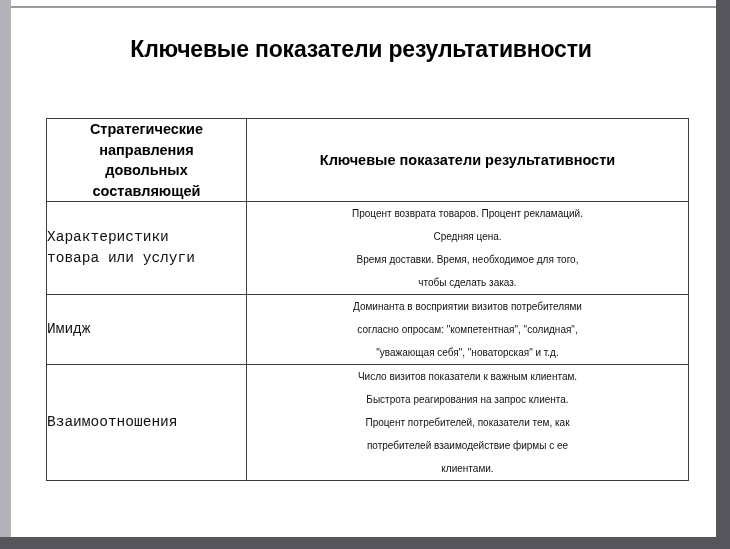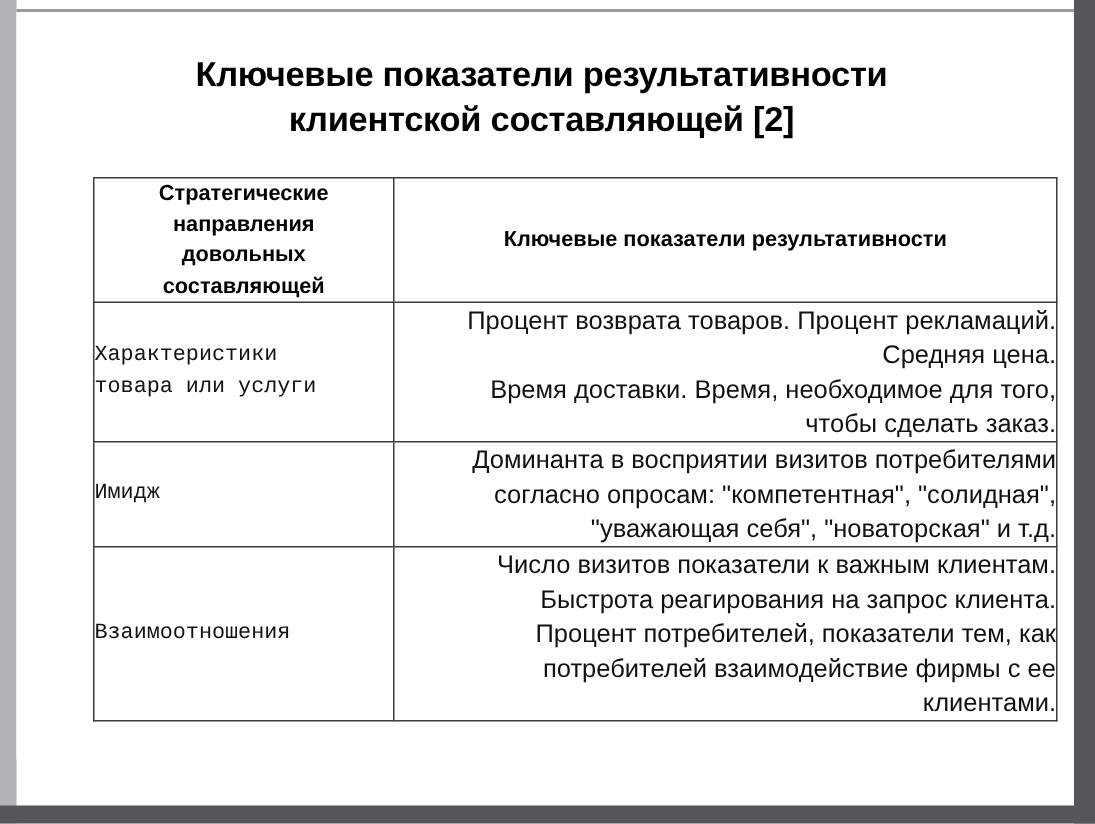--- a/index.html
+++ b/index.html
@@ -84,21 +84,20 @@
 
   
   #kpi-table {
     position: absolute;
     left: 35px;
     top: 110px;
     width: 642px;
     border-collapse: collapse;
     table-layout: fixed;
     background: #ffffff;
-    margin-left: 16px;
   }
   #kpi-table td, #kpi-table th {
     border: 1.4px solid #3c3c3c;
     padding: 0;
     vertical-align: middle;
     background: #ffffff;
   }
   .col-dir { width: 200px; }
   .col-kpi { width: 442px; }
 
@@ -120,44 +119,43 @@
 
   td.cell-dir {
     font-size: 14.5px;
     line-height: 21px;
     color: #111111;
     padding: 8px 10px 8px 12px;
     text-align: left;
     font-family: Liberation Mono, monospace;
   }
   td.cell-kpi {
-    font-size: 17px;
+    font-size: 10px;
     line-height: 23px;
     color: #111111;
     padding: 8px 10px 9px 11px;
-    text-align: right;
+    text-align: center;
   }
   .tline { display: block; white-space: nowrap; }
   .hline { display: block; }
 </style>
 </head>
 <body>
 
 <div id="slide-frame">
 
   <div id="frame-edge-left"></div>
   <div id="frame-edge-top"></div>
   <div id="frame-edge-right"></div>
   <div id="frame-edge-bottom"></div>
 
   <div id="slide-canvas">
 
     <div id="slide-title">
       <span class="title-line">Ключевые показатели результативности</span>
-      <span class="title-line">клиентской составляющей  [2]</span>
     </div>
 
     <table id="kpi-table">
       <colgroup>
         <col class="col-dir">
         <col class="col-kpi">
       </colgroup>
       <thead>
         <tr>
           <th class="hdr-dir">

